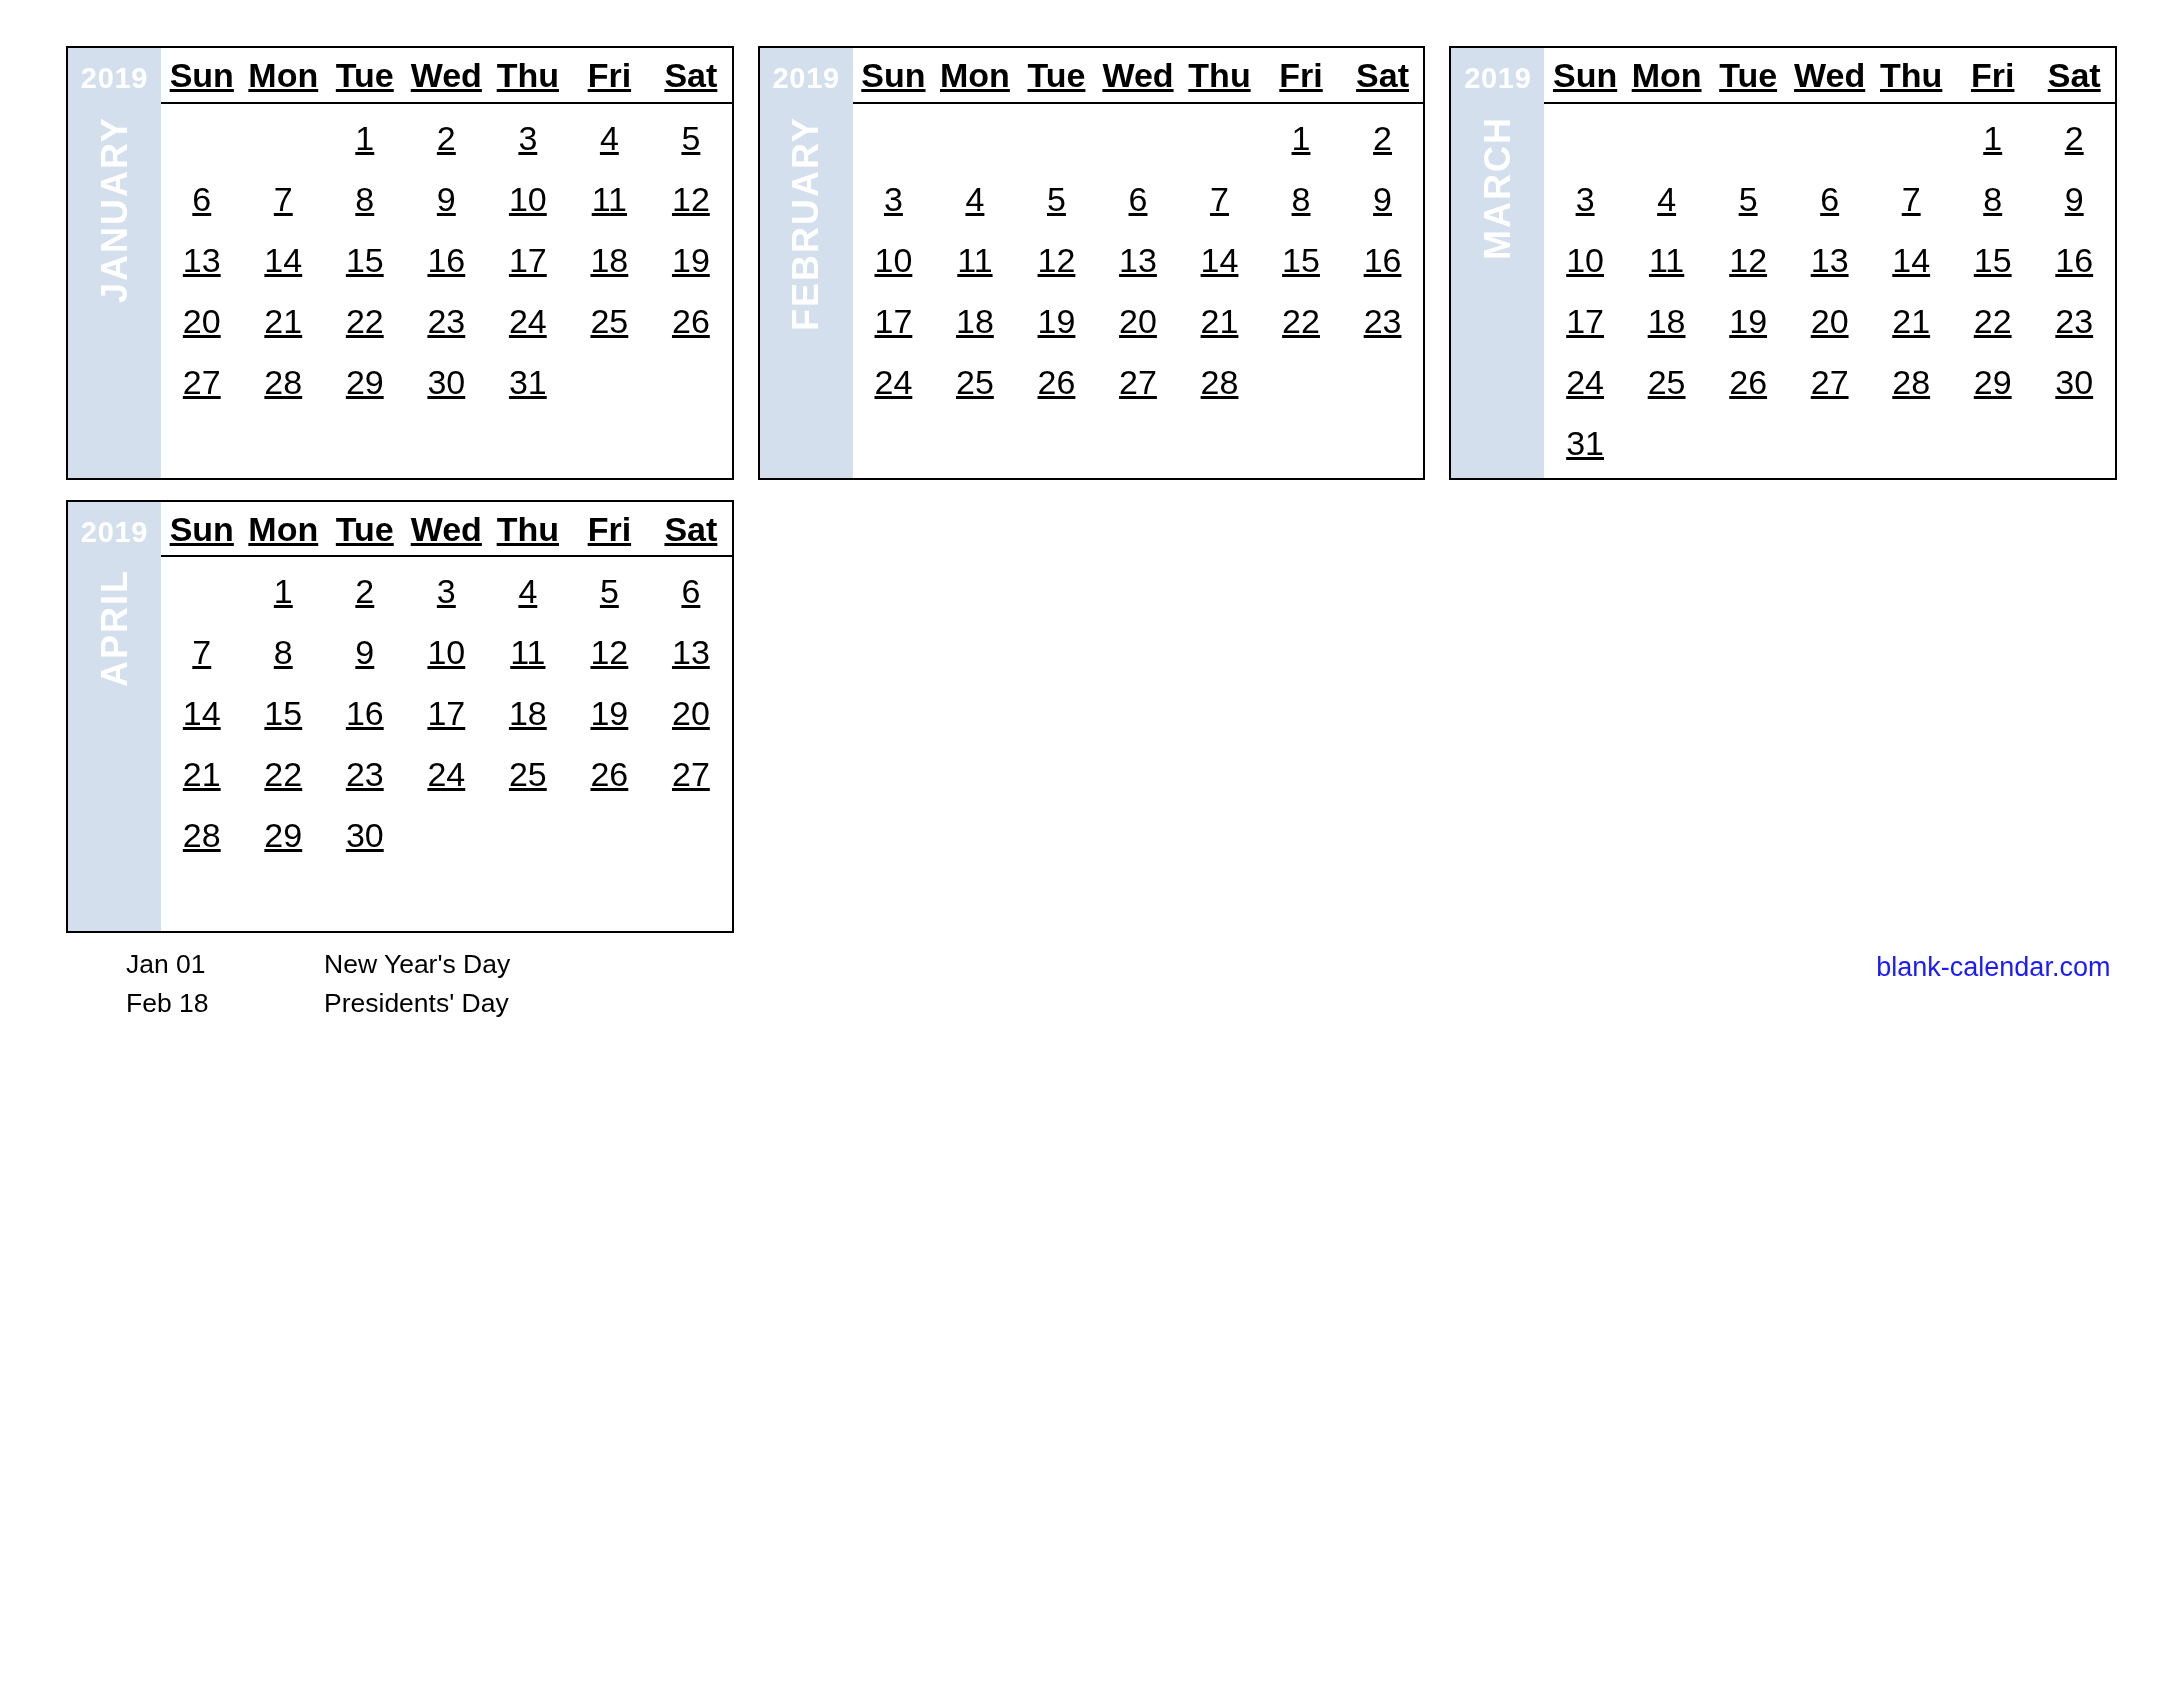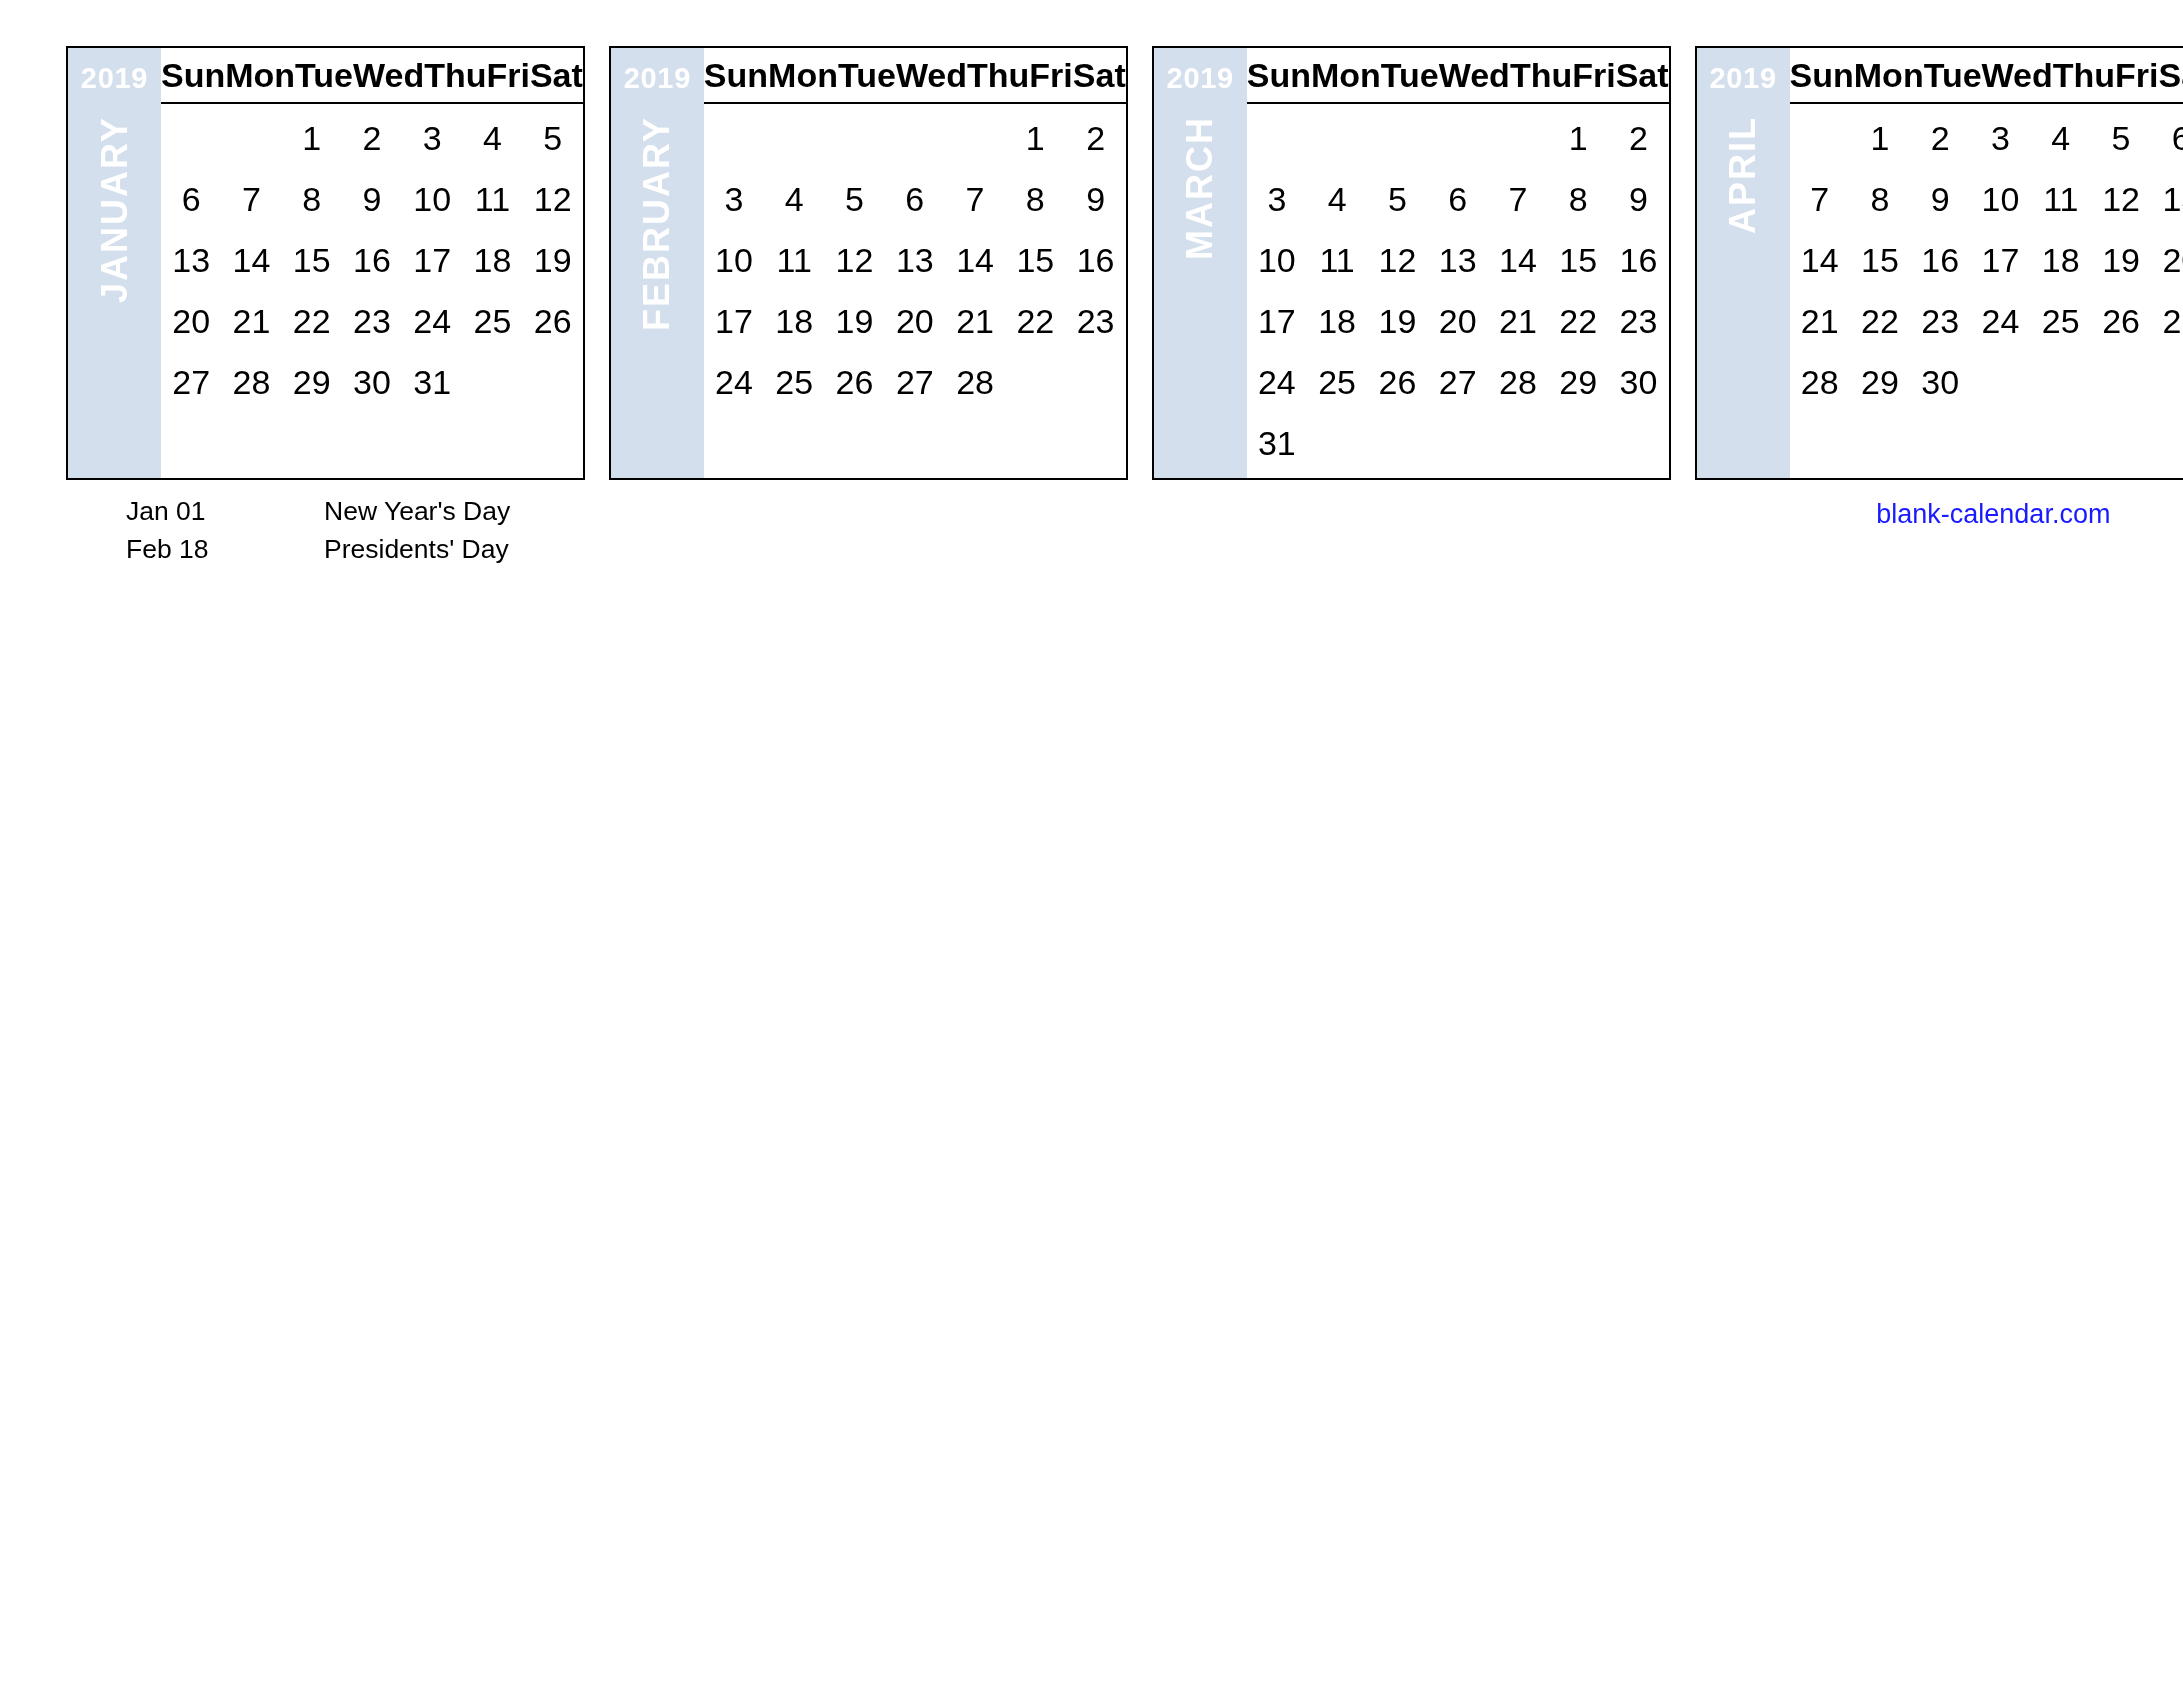--- a/index.html
+++ b/index.html
@@ -5,21 +5,21 @@
   * { box-sizing: border-box; margin: 0; padding: 0; }
   body {
     font-family: Arial, Helvetica, sans-serif;
     background: #fff;
     padding: 46px 66px;
     width: 2183px;
     height: 1687px;
   }
   .calendar-grid {
     display: grid;
-    grid-template-columns: 1fr 1fr 1fr 1fr;
+    grid-template-columns: 1fr 1fr 1fr;
     gap: 20px 24px;
   }
   .month {
     border: 2px solid #000;
     display: flex;
     background: #fff;
   }
   .month-sidebar {
     background: #d4dfed;
     width: 93px;
@@ -48,20 +48,21 @@
     flex: 1;
     display: flex;
     align-items: center;
     justify-content: flex-end;
     padding-bottom: 13.2px;
   }
   .month-body {
     flex: 1;
     display: flex;
     flex-direction: column;
+    text-decoration: underline;
   }
   .dow-row {
     display: grid;
     grid-template-columns: repeat(7, 1fr);
     border-bottom: 2px solid #000;
     padding: 8px 0 6.6px 0;
   }
   .dow {
     text-align: center;
     font-weight: bold;

